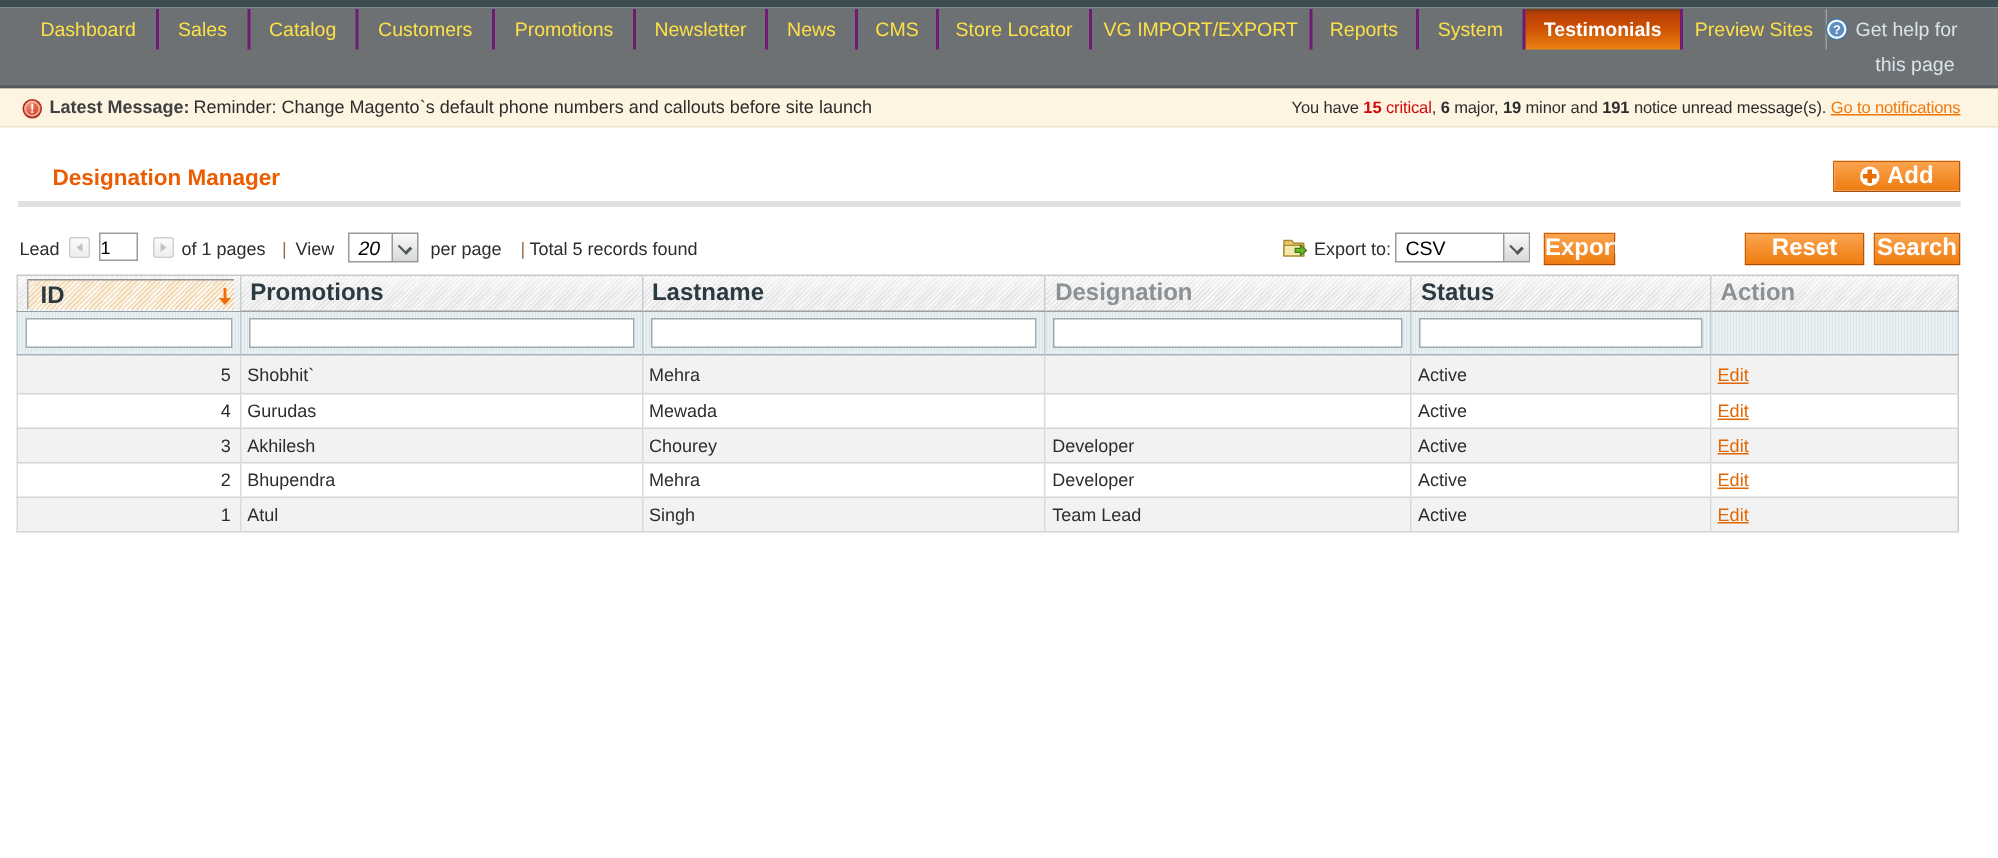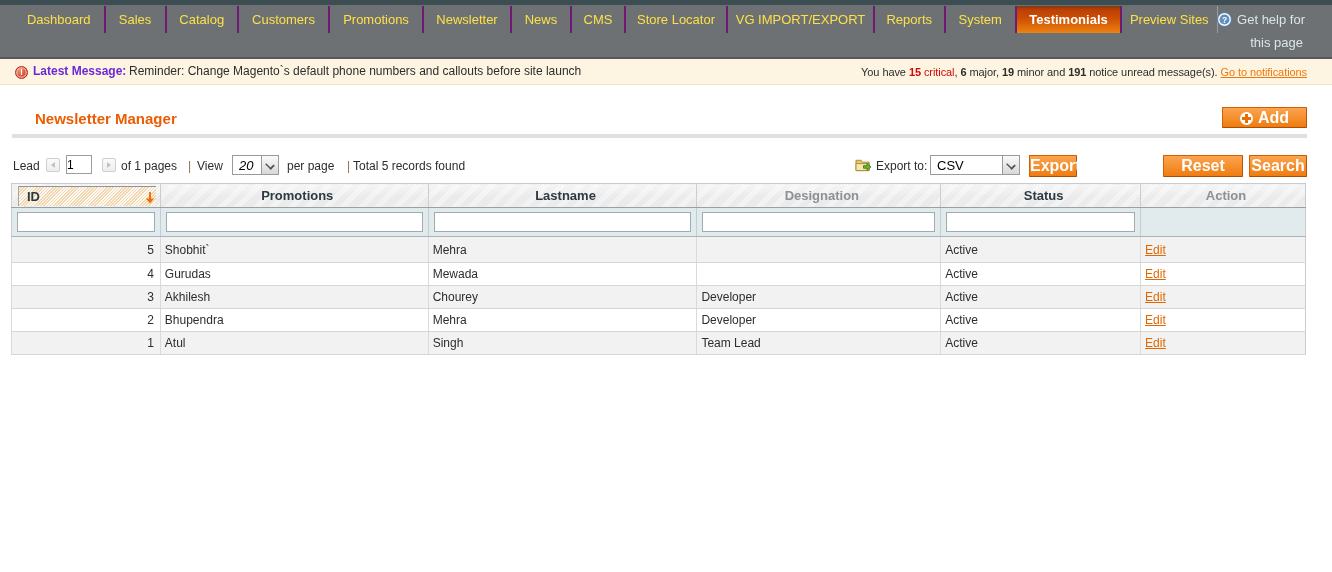--- a/index.html
+++ b/index.html
@@ -18,21 +18,21 @@
 .nav li.active { background:linear-gradient(to bottom,#7d3a14 0%, #b93f06 12%, #cc4e03 45%, #e97d10 95%, #ea8b16 100%); font-weight:bold; color:#fff; }
 .help { position:absolute; top:0; right:0; width:130px; height:52px; color:#d9e5ea; font-size:13px; }
 .helpline1 { position:absolute; top:7px; right:27px; white-space:nowrap; }
 .helpline2 { position:absolute; top:30px; right:29px; white-space:nowrap; }
 .helpicon { display:inline-block; vertical-align:-3px; margin-right:5px; width:15px; height:15px; }
 
 
 .msgbar { position:absolute; left:0; top:59px; width:1332px; height:25px; background:#fdf5e1; border-bottom:1px solid #ece4cb; font-size:12px; color:#2d2d2d; }
 .msgicon { position:absolute; left:15px; top:7px; width:11px; height:11px; border-radius:50%; background:radial-gradient(circle at 35% 30%, #ef8d75, #dc5038 55%, #c53520 100%); border:1px solid #b12a12; box-shadow:inset 0 0 0 1.5px rgba(255,235,225,0.55); }
 .msgicon:after { content:"!"; position:absolute; left:0; top:0; width:11px; text-align:center; line-height:11px; color:#fff; font-weight:bold; font-size:9px; }
-.msglabel { position:absolute; left:33px; top:5px; color:#6d28d9; font-weight:bold; }
+.msglabel { position:absolute; left:33px; top:5px; color:#404040; font-weight:bold; }
 .msgtext { position:absolute; left:129px; top:5px; }
 .msgright { position:absolute; right:25px; top:7px; font-size:11px; letter-spacing:-0.08px; color:#2d2d2d; white-space:nowrap; }
 .msgright b { font-weight:bold; }
 .crit { color:#d40707; }
 .goto { color:#f1770a; }
 
 
 h3.pagehead { position:absolute; left:35px; top:110px; font-size:15px; color:#eb5d00; font-weight:bold; }
 .sepbar { position:absolute; left:12px; top:134px; width:1295px; height:4px; background:#e0e0e0; }
 
@@ -56,21 +56,21 @@
 .sel .arr { position:absolute; right:0; top:0; bottom:0; width:16px; background:linear-gradient(#fafafa,#d8d8d8); border-left:1px solid #9a9a9a; }
 .sel .arr:after { content:""; position:absolute; left:4px; top:4.5px; width:6px; height:6px; border-right:2px solid #50585c; border-bottom:2px solid #50585c; transform:rotate(45deg) scale(1,0.72); transform-origin:center; }
 .pipe { color:#9b6e43; }
 .exporticon { position:absolute; left:842px; top:3px; width:17px; height:15px; }
 .btn-export { position:absolute; left:1016px; top:1px; width:46px; height:20px; line-height:20px; }
 .btn-reset { position:absolute; left:1150px; top:1px; width:78px; height:20px; line-height:20px; }
 .btn-search { position:absolute; left:1236px; top:1px; width:56px; height:20px; line-height:20px; }
 
 
 .grid { position:absolute; left:11px; top:183px; width:1294px; border:1px solid #c6cbcd; border-collapse:collapse; font-size:12px; color:#2d2d2d; }
-.grid th { height:23px; background-image:linear-gradient(to bottom, rgba(255,255,255,0.5) 0%, rgba(255,255,255,0) 55%), repeating-linear-gradient(135deg,#fafafa 0px,#fafafa 1.1px,#e3e3e3 1.1px,#e3e3e3 2.25px); border-left:1px solid #c9ced0; border-bottom:1px solid #9aa1a4; font-size:13px; text-align:center; padding:0 0 0 6px; color:#2c3a42; }
+.grid th { height:23px; background-image:linear-gradient(to bottom, rgba(255,255,255,0.5) 0%, rgba(255,255,255,0) 55%), repeating-linear-gradient(135deg,#fafafa 0px,#fafafa 1.1px,#e3e3e3 1.1px,#e3e3e3 2.25px); border-left:1px solid #c9ced0; border-bottom:1px solid #9aa1a4; font-size:16px; text-align:left; padding:0 0 0 6px; color:#2c3a42; }
 .grid th.nosort { color:#8b9194; }
 .grid th.sorted { position:relative; }
 .grid th.sorted .peach { position:absolute; left:6px; top:2px; right:4px; bottom:1px; border-top:1px solid #8f9396; border-left:1px solid #a2a6a9; background-image:repeating-linear-gradient(135deg,#fdfbf8 0px,#fdfbf8 1.1px,#f2d6ad 1.1px,#f2d6ad 2.25px); }
 .grid th.sorted .lbl { position:absolute; left:15px; top:5px; }
 .grid tr.filter td { background-color:#ecf2f4; background-image:linear-gradient(90deg, #d5e2e6 50%, rgba(255,255,255,0) 50%); background-size:2px 2px; height:28px; border-left:1px solid #c3ced2; border-bottom:1px solid #aab4b7; padding:0; }
 .grid tr.filter input { display:block; margin:0 auto; width:calc(100% - 12px); height:18px; border:1px solid #9fabaf; font-family:"Liberation Sans", sans-serif; }
 .grid td { border-bottom:1px solid #d6d6d6; border-left:1px solid #d8dbdc; padding:0 0 0 4px; height:22px; }
 .grid tr.r1 td { height:25px; }
 .grid tr.odd td { background:#f2f2f2; }
 .grid tr.even td { background:#fff; }
@@ -96,21 +96,21 @@
       <div class="helpline2">this page</div>
     </div>
   </div>
   <div class="msgbar">
     <span class="msgicon"></span>
     <span class="msglabel">Latest Message:</span>
     <span class="msgtext">Reminder: Change Magento`s default phone numbers and callouts before site launch</span>
     <span class="msgright">You have <b class="crit">15</b> <span class="crit">critical</span>, <b>6</b> major, <b>19</b> minor and <b>191</b> notice unread message(s). <a class="goto" href="#">Go to notifications</a></span>
   </div>
 
-  <h3 class="pagehead">Newsletter Manager</h3>
+  <h3 class="pagehead">Designation Manager</h3>
   <a class="btn addnew" href="#"><span class="plus"></span>Add New</a>
   <div class="sepbar"></div>
 
   <div class="toolbar">
     <span class="tseg" style="left:0px;">Lead</span>
     <span class="pgbtn pgl" style="left:33px;"></span>
     <input class="pginput" value="1" style="">
     <span class="pgbtn pgr" style="left:89px;"></span>
     <span class="tseg" style="left:108px;">of 1 pages</span>
     <span class="tseg pipe" style="left:175px;">|</span>

